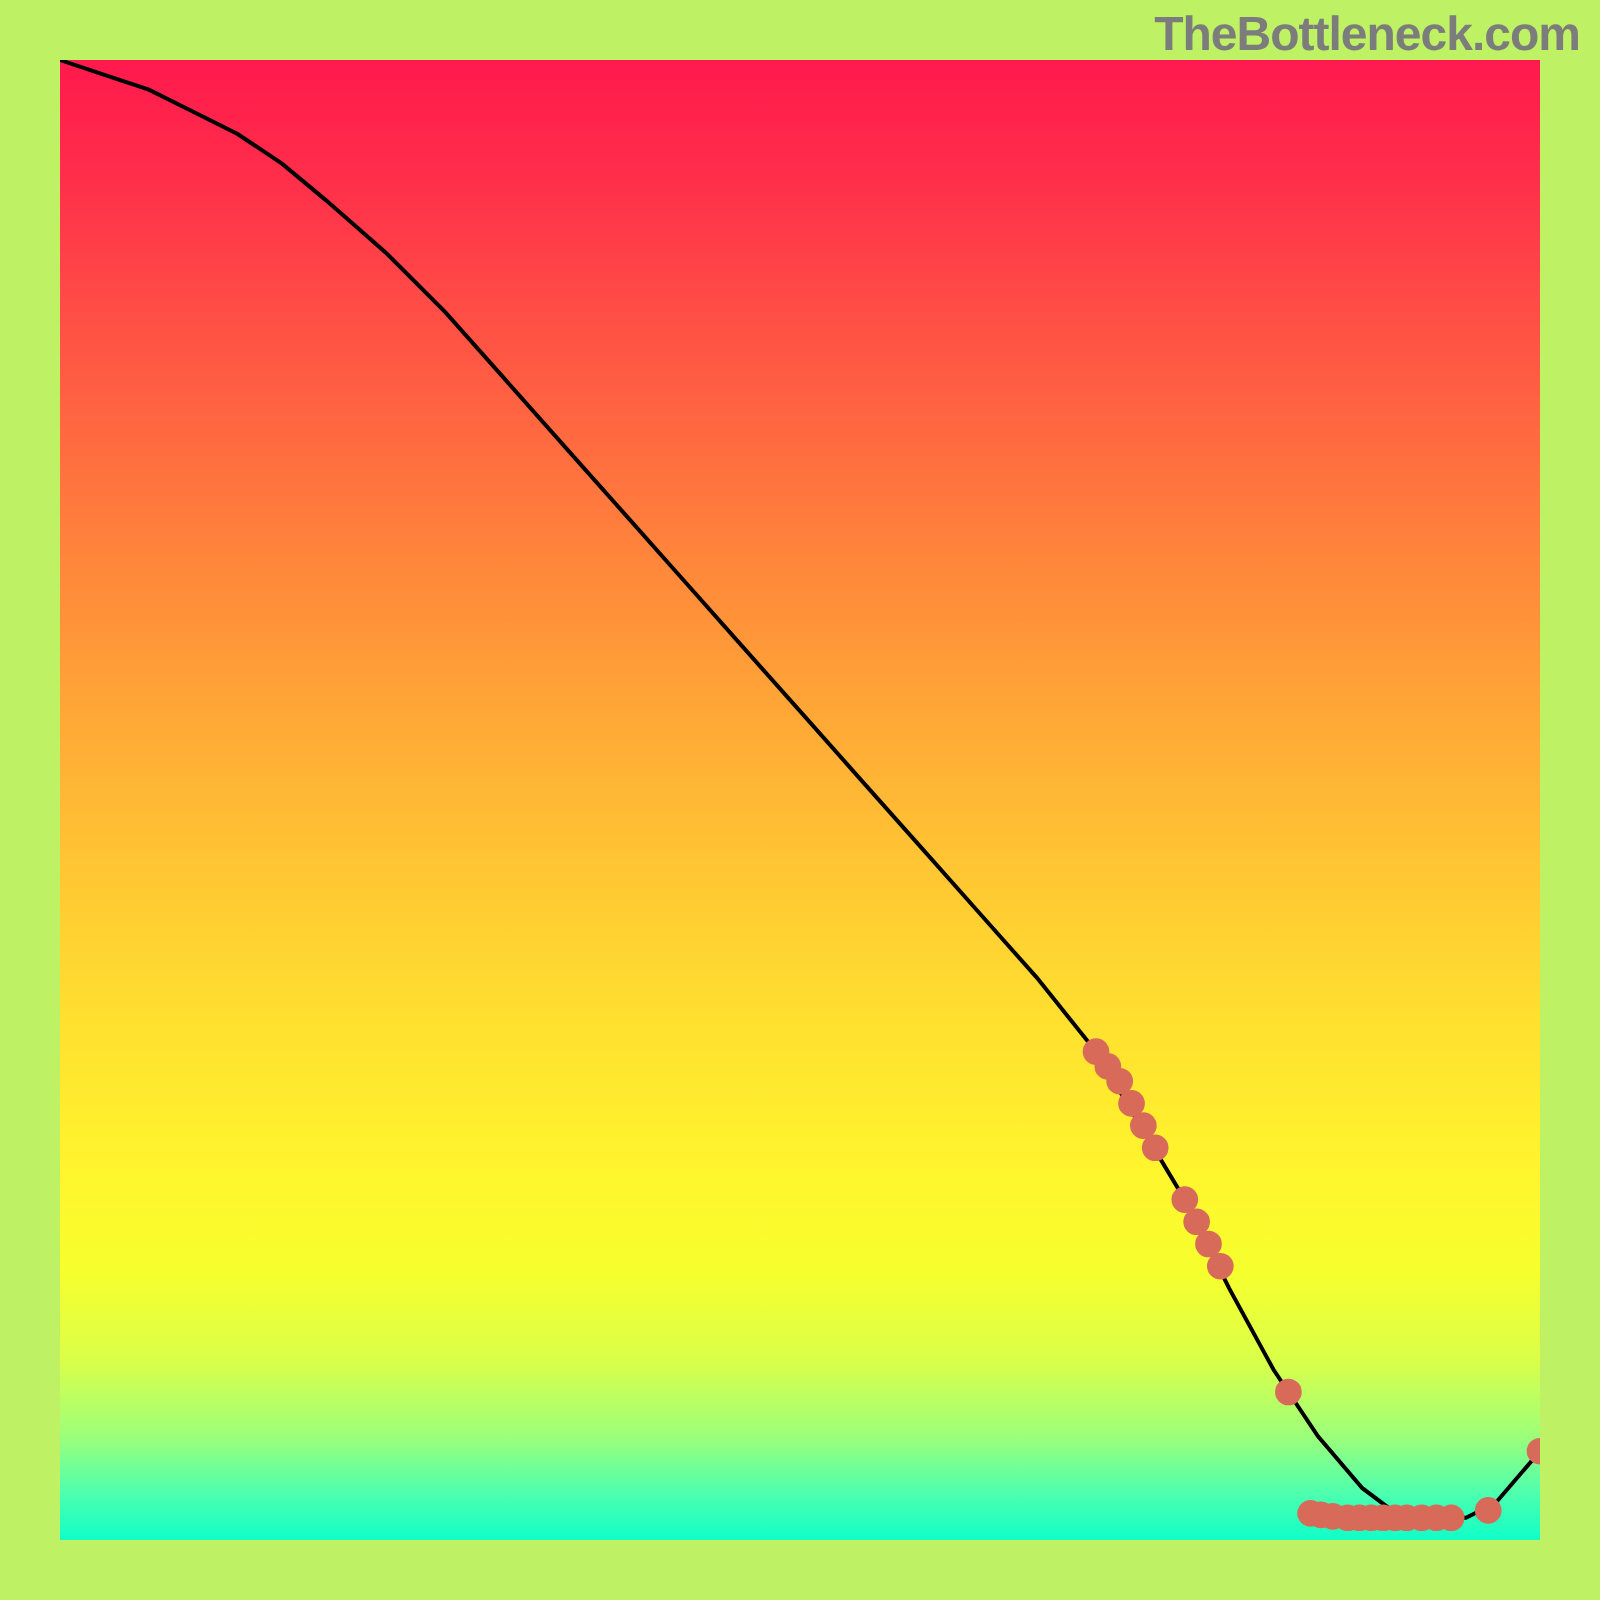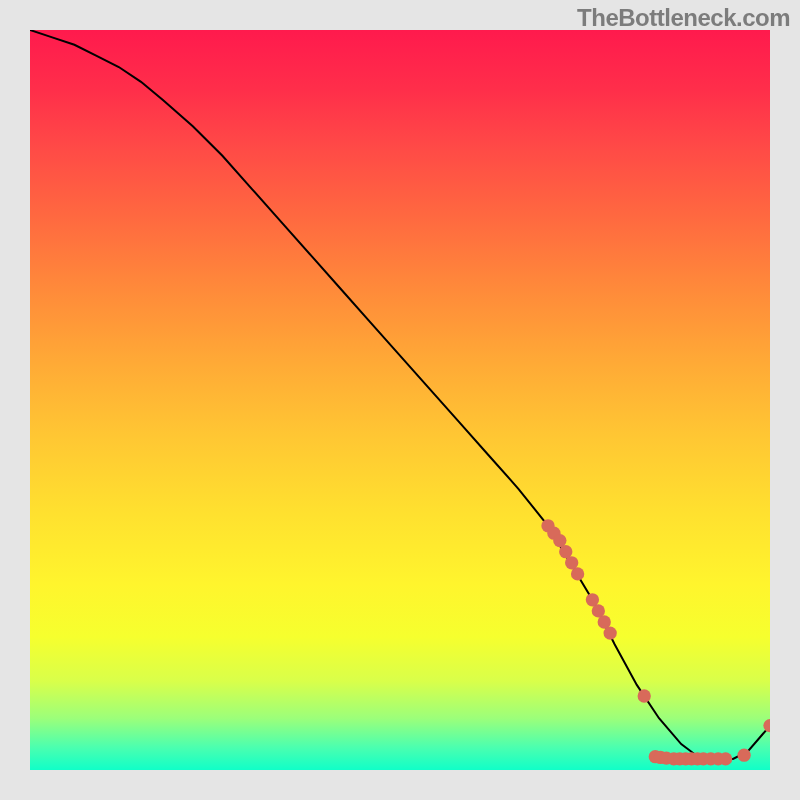--- a/index.html
+++ b/index.html
@@ -1,21 +1,21 @@
 <!DOCTYPE html>
 <html><head>
 <meta charset="utf-8">
 <style>
   * { margin: 0; padding: 0; box-sizing: border-box; }
   html, body { width: 800px; height: 800px; overflow: hidden; background: #000; }
   .frame {
     position: relative;
     width: 800px;
     height: 800px;
-    background: #e5e5e5;
+    background: #bef264;
   }
   .attribution {
     position: absolute;
     top: 4px;
     right: 10px;
     font-family: Arial, Helvetica, sans-serif;
     font-size: 24px;
     font-weight: bold;
     color: #7c7c7c;
     letter-spacing: -0.5px;

